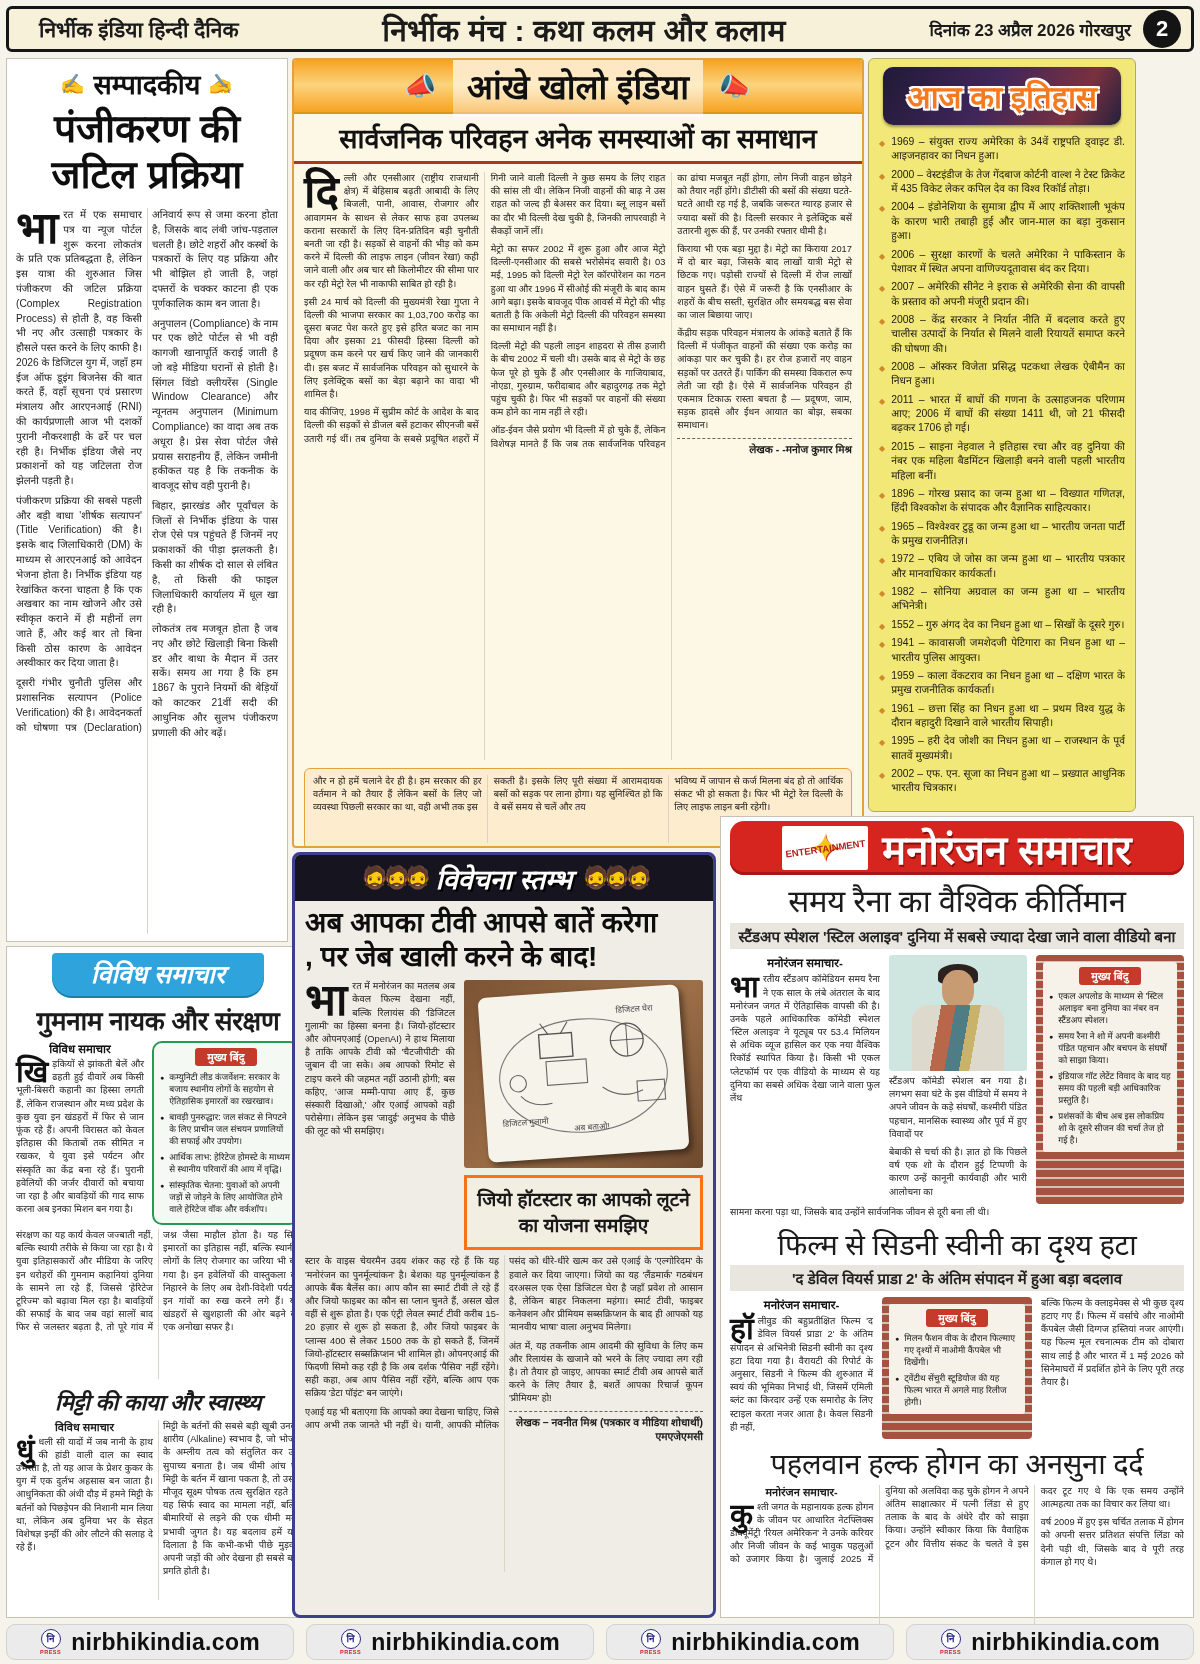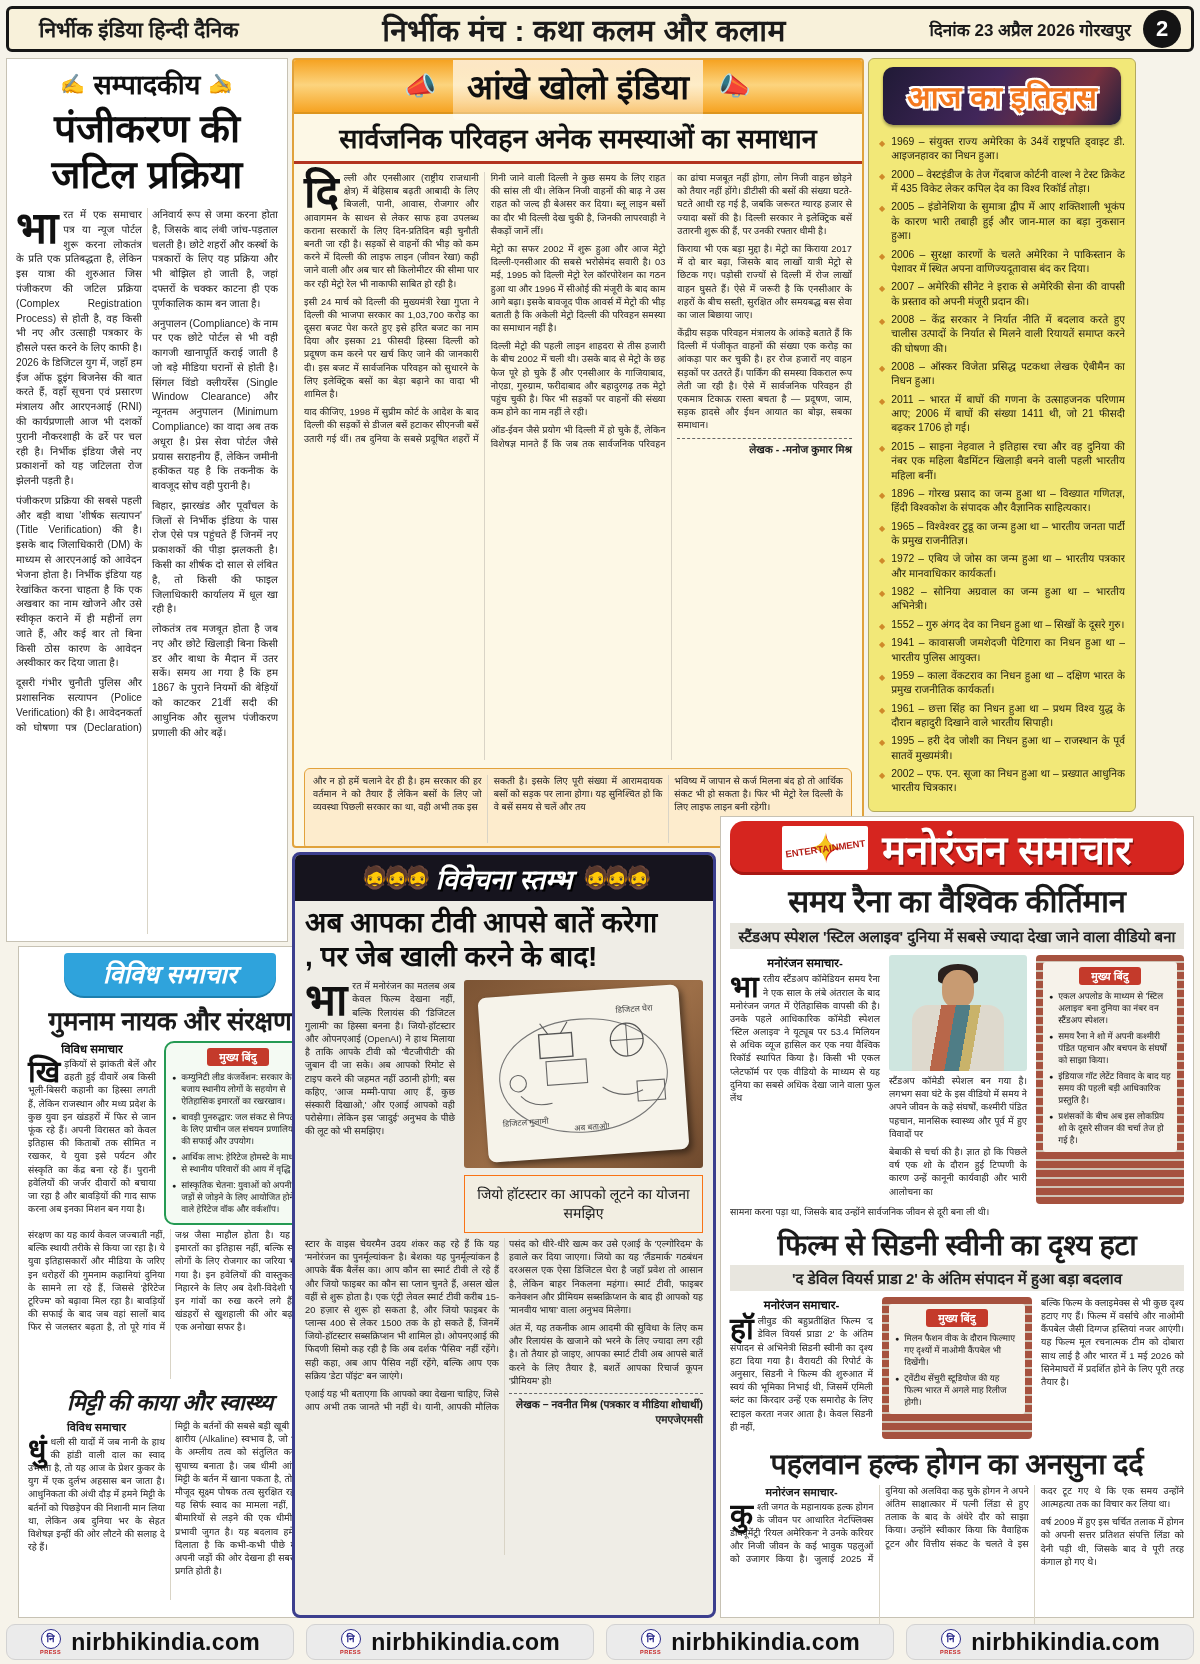--- a/index.html
+++ b/index.html
@@ -65,31 +65,31 @@
 
   
   .vivechana{border:3px solid #3c3f8e;border-radius:8px;background:#efede6;overflow:hidden;}
   .vc-banner{height:46px;background:#16141e;display:flex;align-items:center;justify-content:center;gap:10px;}
   .vc-banner .t{color:#fff;font-style:italic;font-weight:900;font-size:27px;text-shadow:2px 2px 0 #000;}
   .vc-banner .men{font-size:22px;letter-spacing:-6px;filter:saturate(1.2);}
   .vc-head{font-size:28px;font-weight:900;line-height:1.2;padding:5px 10px 3px;color:#0d0d0d;}
   .vc-grid{display:grid;grid-template-columns:150px 1fr;gap:9px;padding:4px 10px 2px;}
   .sketch{height:188px;background:linear-gradient(135deg,#7c5434,#9d6f48 55%,#6f4a2e);border-radius:3px;position:relative;overflow:hidden;}
   .napkin{position:absolute;left:8%;top:6%;width:84%;height:88%;background:#f6f3ea;transform:rotate(-4deg);border-radius:8px;box-shadow:3px 4px 7px rgba(0,0,0,.5);}
-  .caption{margin-top:7px;background:#f2eee2;border:1px solid #f97316;padding:9px 10px;font-size:14px;font-weight:400;text-align:center;line-height:1.35;color:#191919;}
+  .caption{margin-top:7px;background:#f2eee2;border:3px solid #f97316;padding:9px 10px;font-size:19px;font-weight:700;text-align:center;line-height:1.35;color:#191919;}
   .vc-bottom{padding:3px 10px 8px;}
 
   
   .entertain{padding:4px 9px;}
   .en-banner{height:54px;background:#d6251f;border-radius:14px;display:flex;align-items:center;justify-content:center;gap:14px;margin-bottom:4px;box-shadow:inset 0 -3px 0 #a81713;}
   .en-logo{width:86px;height:44px;background:#fff;display:flex;align-items:center;justify-content:center;position:relative;overflow:hidden;border-radius:2px;flex:0 0 86px;}
   .en-logo .star{position:absolute;color:#f5c51d;font-size:40px;line-height:40px;text-shadow:1px 1px 0 #d6251f;}
   .en-logo .t{position:relative;font-size:9.5px;font-weight:900;color:#b31d16;transform:rotate(-8deg);}
   .en-banner>.t{color:#fff;font-size:40px;font-weight:900;text-shadow:1px 2px 0 #7e0f0b;}
-  .en-head{font-size:31px;font-weight:700;text-align:center;margin:3px 0 2px;letter-spacing:-.3px;}
+  .en-head{font-size:31px;font-weight:400;text-align:center;margin:3px 0 2px;letter-spacing:-.3px;}
   .en-head.sm{font-size:29px;}
   .en-sub{background:#e8e6df;font-size:15px;font-weight:800;text-align:center;padding:3px 4px;margin-bottom:6px;color:#232323;}
   .a1-grid{display:grid;grid-template-columns:150px 1fr 148px;gap:9px;}
   .a2-grid{display:grid;grid-template-columns:1fr 150px 1fr;gap:9px;margin-bottom:4px;}
   .photo{height:116px;background:#cfe6e0;border-radius:3px;position:relative;overflow:hidden;margin-bottom:4px;}
   .photo .hair{position:absolute;left:50%;top:9px;transform:translateX(-50%);width:40px;height:20px;background:#2b211e;border-radius:50% 50% 20% 20%;}
   .photo .head{position:absolute;left:50%;top:15px;transform:translateX(-50%);width:32px;height:38px;background:#c89b72;border-radius:46% 46% 42% 42%;}
   .photo .torso{position:absolute;left:50%;top:50px;transform:translateX(-50%);width:92px;height:70px;background:linear-gradient(100deg,#ded9cd 28%,#b8674a 28% 42%,#4f7d86 42% 56%,#c9b36a 56% 66%,#ded9cd 66%);border-radius:16px 16px 0 0;}
   .kp-brick{background:repeating-linear-gradient(0deg,#a6523f 0 7px,#cfc3b5 7px 9px);padding:7px;border-radius:4px;}
   .kp-brick-inner{background:#f6f2ea;border-radius:3px;padding:5px 6px 2px;}
@@ -166,21 +166,21 @@
       <div class="h-item">
           <span class="h-bullet">◆</span>
           <span>1969 – संयुक्त राज्य अमेरिका के 34वें राष्ट्रपति ड्वाइट डी. आइजनहावर का निधन हुआ।</span>
         </div>
       <div class="h-item">
           <span class="h-bullet">◆</span>
           <span>2000 – वेस्टइंडीज के तेज गेंदबाज कोर्टनी वाल्श ने टेस्ट क्रिकेट में 435 विकेट लेकर कपिल देव का विश्व रिकॉर्ड तोड़ा।</span>
         </div>
       <div class="h-item">
           <span class="h-bullet">◆</span>
-          <span>2005 – इंडोनेशिया के सुमात्रा द्वीप में आए शक्तिशाली भूकंप के कारण भारी तबाही हुई और जान-माल का बड़ा नुकसान हुआ।</span>
+          <span>2004 – इंडोनेशिया के सुमात्रा द्वीप में आए शक्तिशाली भूकंप के कारण भारी तबाही हुई और जान-माल का बड़ा नुकसान हुआ।</span>
         </div>
       <div class="h-item">
           <span class="h-bullet">◆</span>
           <span>2006 – सुरक्षा कारणों के चलते अमेरिका ने पाकिस्तान के पेशावर में स्थित अपना वाणिज्यदूतावास बंद कर दिया।</span>
         </div>
       <div class="h-item">
           <span class="h-bullet">◆</span>
           <span>2007 – अमेरिकी सीनेट ने इराक से अमेरिकी सेना की वापसी के प्रस्ताव को अपनी मंजूरी प्रदान की।</span>
         </div>
       <div class="h-item">
@@ -247,21 +247,21 @@
           <span class="h-bullet">◆</span>
           <span>2006 – वेधाथिरी महर्षि का निधन हुआ था – प्रसिद्ध भारतीय दार्शनिक और आध्यात्मिक गुरु।</span>
         </div>
       <div class="h-item">
           <span class="h-bullet">◆</span>
           <span>राष्ट्रीय नौवहन दिवस (National Shipping Day): भारतीय समुद्री क्षेत्र के महत्व को चिह्नित करने के लिए मनाया जाता है।</span>
         </div>
     </div>
   </div>
 
-  <div class="abs sec vivid" style="left:18px;top:946px;width:304px;height:672px;">
+  <div class="abs sec vivid" style="left:6px;top:946px;width:304px;height:672px;">
     <div class="vv-banner">विविध समाचार</div>
     <div class="vv-head">गुमनाम नायक और संरक्षण</div>
     <div class="vv-row">
       <div class="txt">
         <div class="byline">विविध समाचार</div>
         <p class="bp body-xs"><span class="dropcap sm">खि</span><span>ड़कियों से झांकती बेलें और ढहती हुई दीवारें अब किसी भूली-बिसरी कहानी का हिस्सा लगती हैं, लेकिन राजस्थान और मध्य प्रदेश के कुछ युवा इन खंडहरों में फिर से जान फूंक रहे हैं। अपनी विरासत को केवल इतिहास की किताबों तक सीमित न रखकर, ये युवा इसे पर्यटन और संस्कृति का केंद्र बना रहे हैं। पुरानी हवेलियों की जर्जर दीवारों को बचाया जा रहा है और बावड़ियों की गाद साफ करना अब इनका मिशन बन गया है।</span></p>
       </div>
       <div class="kp w148">
         <span class="kp-title">मुख्य बिंदु</span>
         <div class="kp-item">

